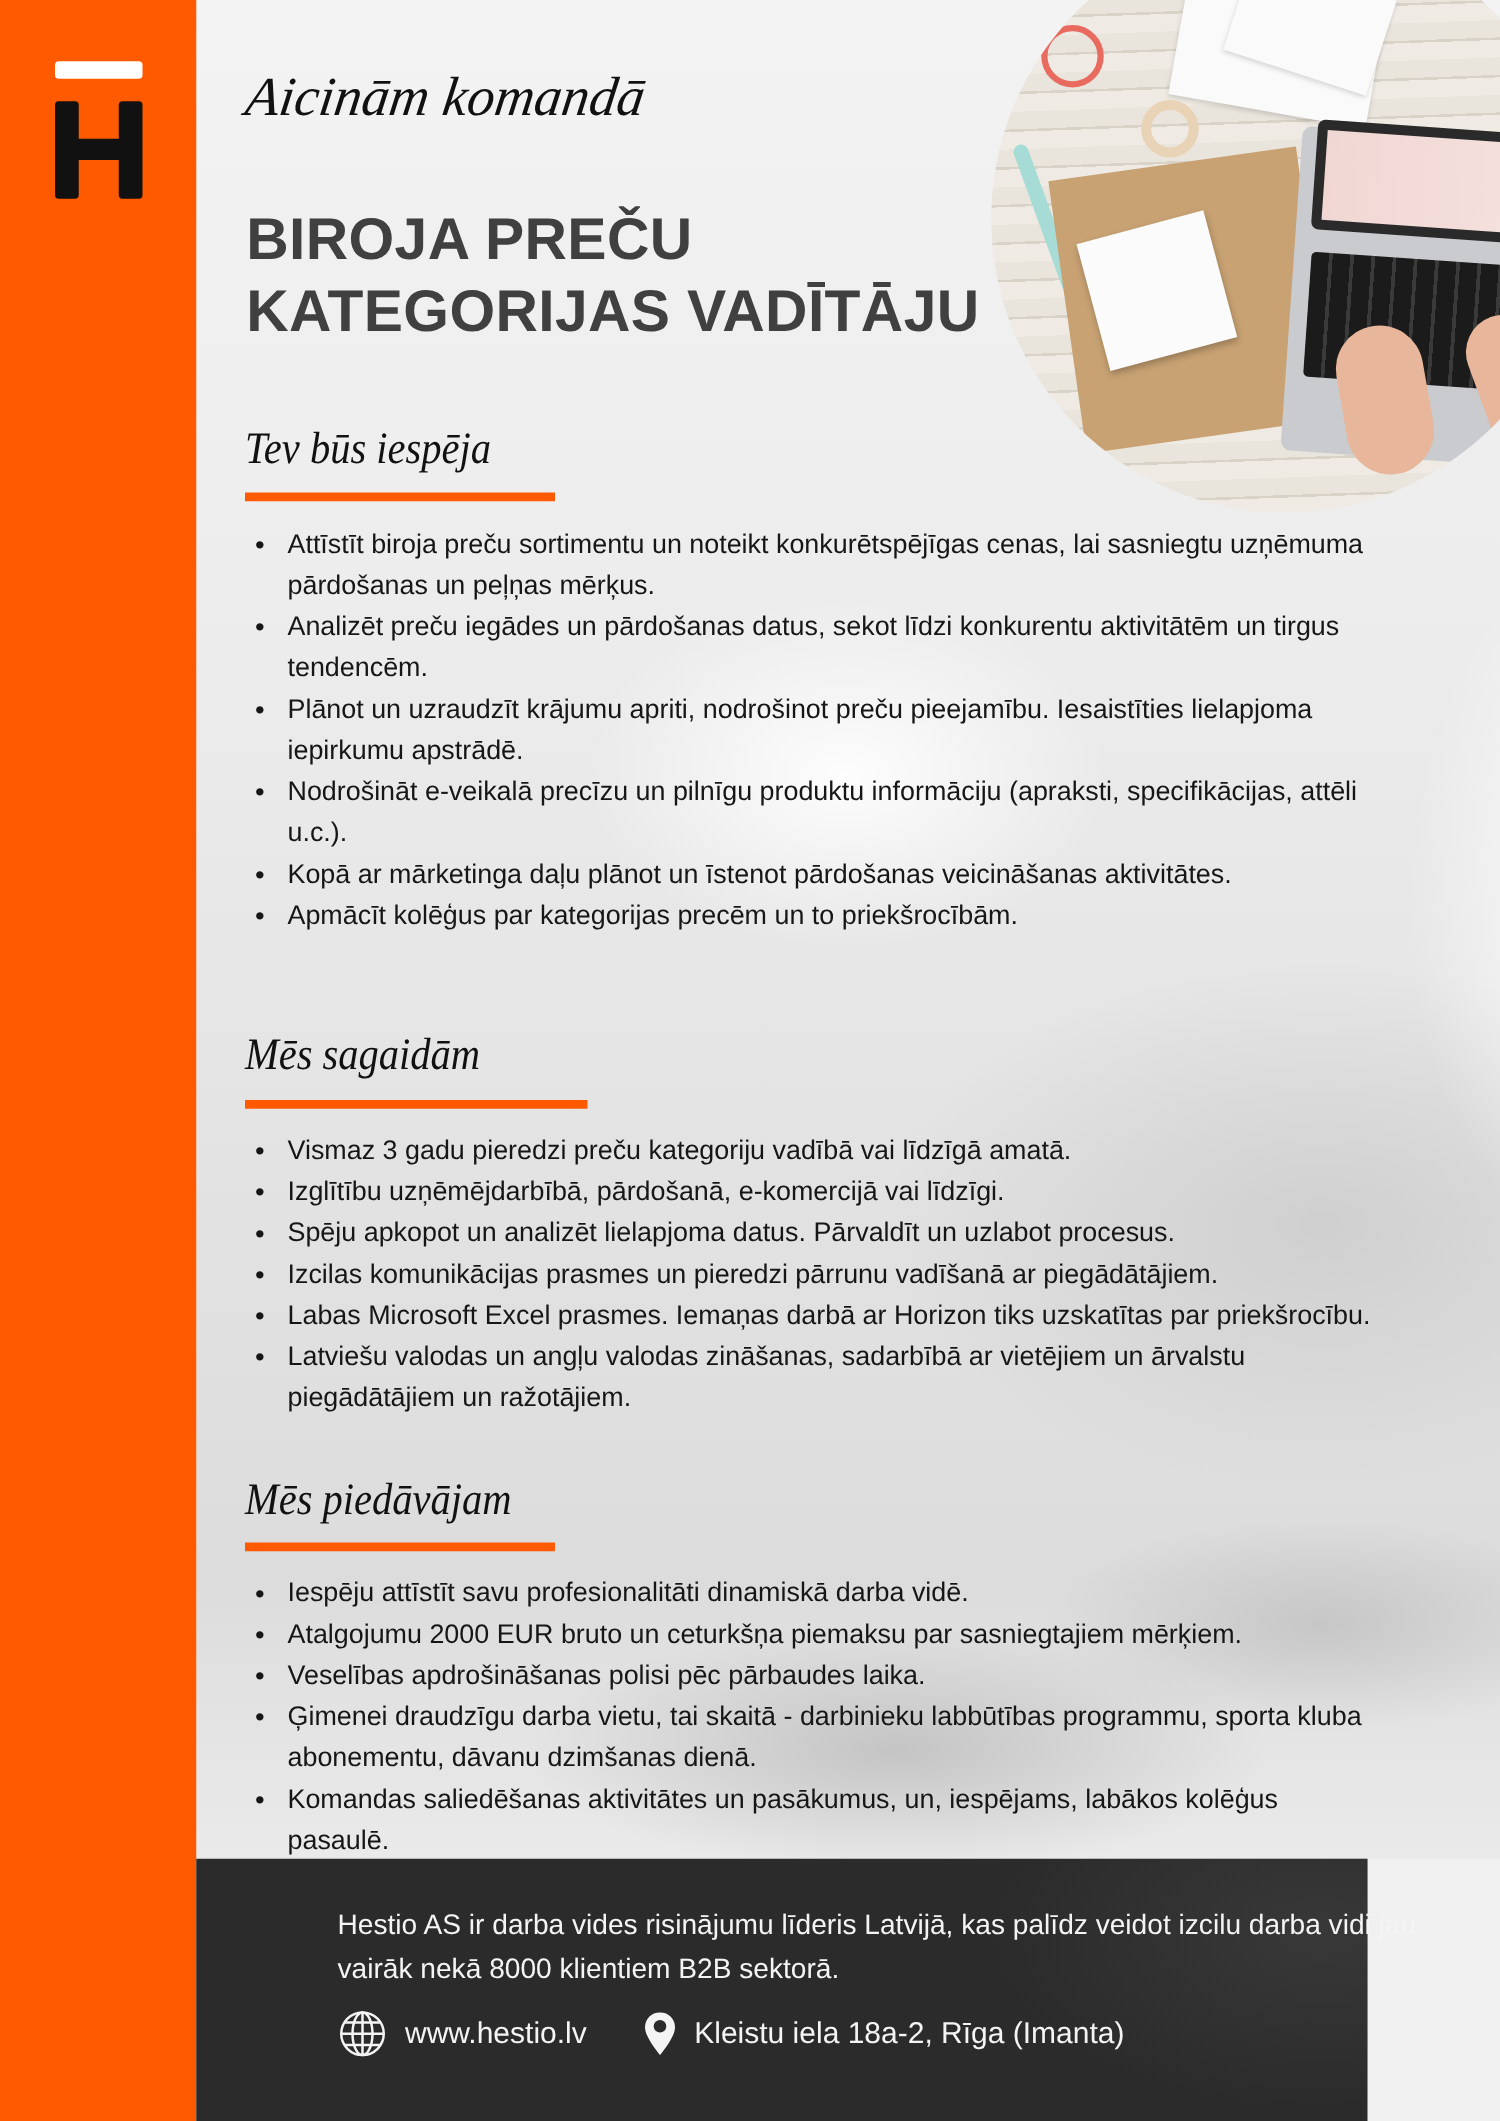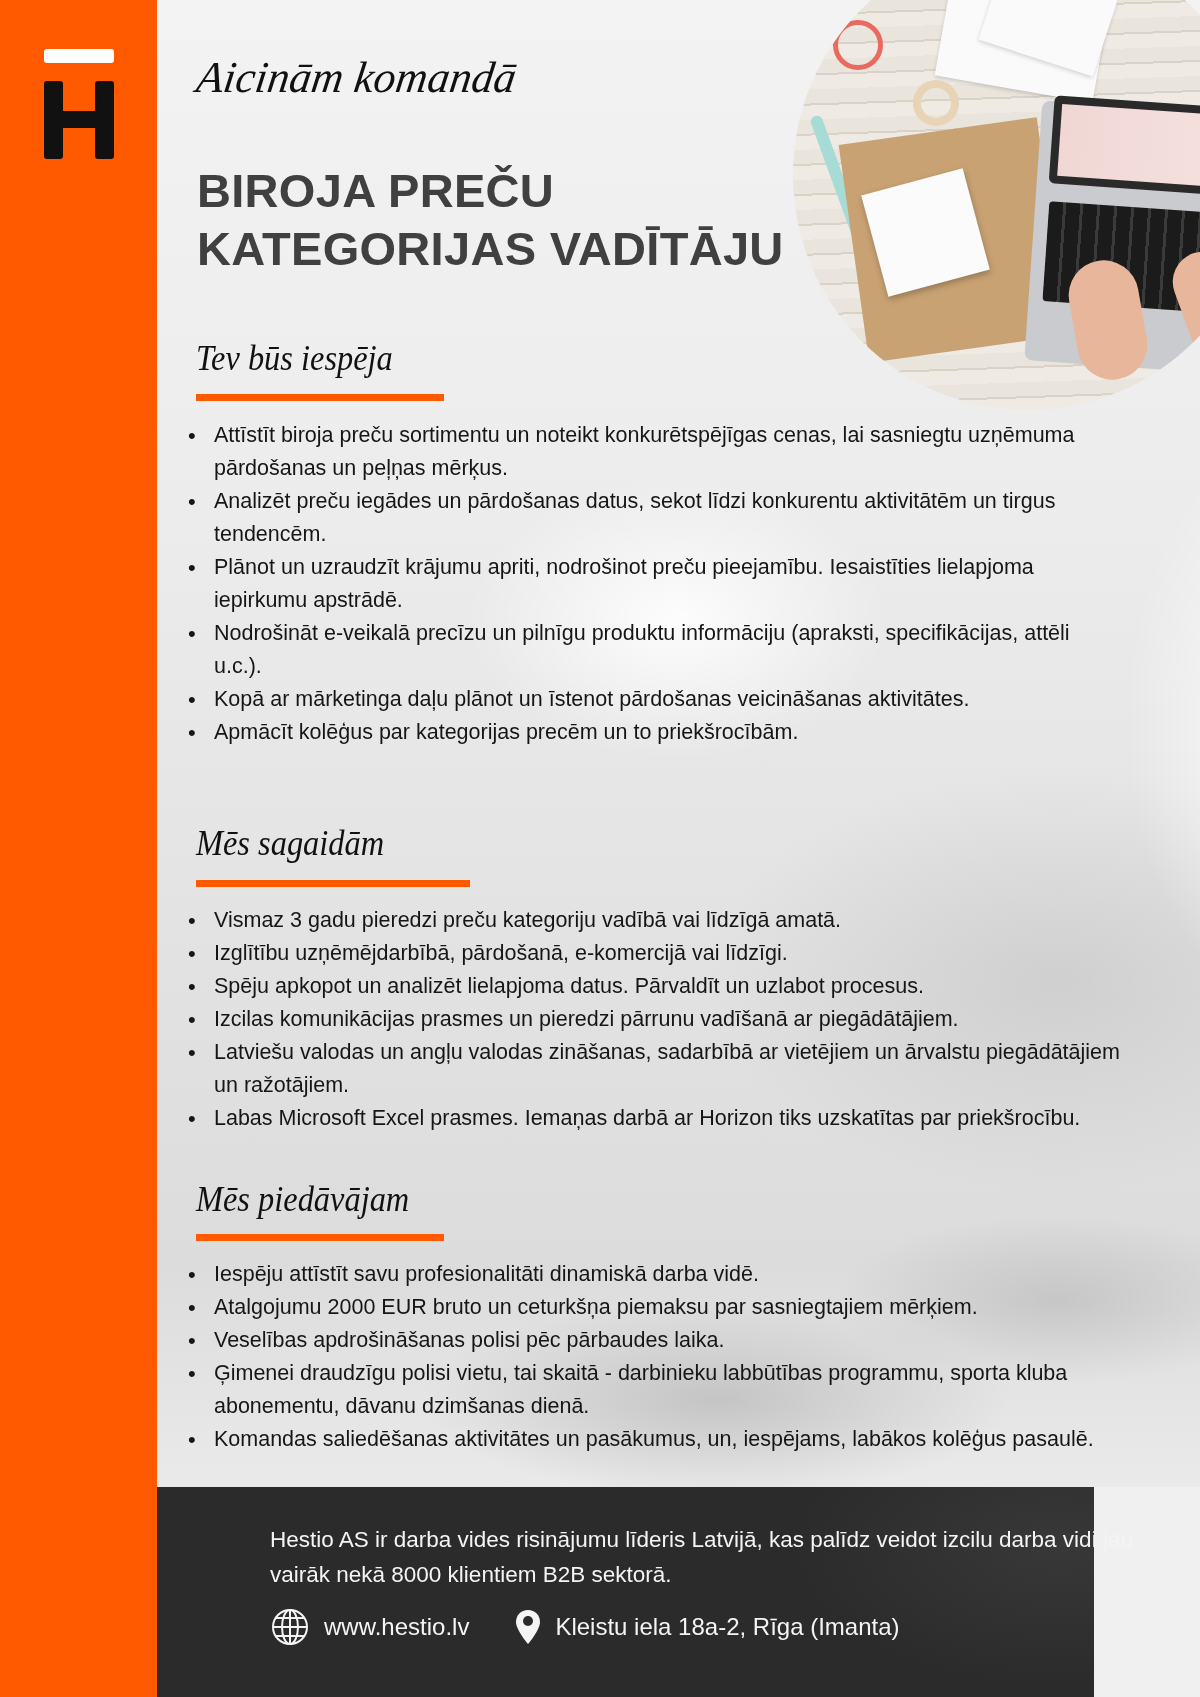--- a/index.html
+++ b/index.html
@@ -47,21 +47,21 @@
   .ph-mint { position:absolute; left:50px; top:170px; width:12px; height:200px; background:#a7dbd5; transform:rotate(-20deg); border-radius:6px; }
   .ph-hand { position:absolute; background:#e7b69b; border-radius:40px; }
   .invite { position:absolute; left:197px; top:52px; font-size:44px; color:#111; transform:skewX(-8deg); font-family:"Liberation Serif", serif; font-style:italic; font-weight:normal; }
   .title { position:absolute; left:197px; top:162px; font-size:47px; font-weight:bold; color:#404040; line-height:58px; letter-spacing:0.3px; }
   .title div { white-space:nowrap; }
 
   .section { position:absolute; left:180px; width:940px; }
   .sec-head { position:relative; height:48px; }
   .sec-head .txt { position:absolute; left:16px; top:0; font-size:36px; color:#111; font-family:"Liberation Serif", serif; font-style:italic; white-space:nowrap; transform:scaleX(0.9); transform-origin:left; }
   .sec-line { position:absolute; left:16px; height:7px; background:#ff5a00; }
-  ul.blist { list-style:none; margin:0; padding:0; }
+  ul.blist { list-style:none; margin:16px; padding:0; }
   ul.blist li { position:relative; padding-left:34px; font-size:21.5px; line-height:33px; color:#161616; }
   ul.blist li::before { content:"•"; position:absolute; left:8px; top:0; font-size:22px; }
 
   .footer {
     position:absolute; left:157px; top:1487px; width:937px; height:210px;
     background:
       radial-gradient(ellipse 380px 200px at 900px 60px, rgba(80,80,80,0.35), rgba(40,40,40,0) 70%),
       #2b2b2b;
   }
   .footer .about { position:absolute; left:113px; top:35px; width:880px; font-size:22.5px; line-height:35px; color:#f4f4f4; }
@@ -129,35 +129,35 @@
 <div class="section" style="top:822px;">
   <div class="sec-head">
     <div class="txt">Mēs sagaidām</div>
   </div>
   <div class="sec-line" style="top:58px;width:274px;"></div>
   <ul class="blist" style="margin-top:34px;">
     <li>Vismaz 3 gadu pieredzi preču kategoriju vadībā vai līdzīgā amatā.</li>
     <li>Izglītību uzņēmējdarbībā, pārdošanā, e-komercijā vai līdzīgi.</li>
     <li>Spēju apkopot un analizēt lielapjoma datus. Pārvaldīt un uzlabot procesus.</li>
     <li>Izcilas komunikācijas prasmes un pieredzi pārrunu vadīšanā ar piegādātājiem.</li>
+    <li>Labas Microsoft Excel prasmes. Iemaņas darbā ar Horizon tiks uzskatītas par priekšrocību.</li>
     <li>Latviešu valodas un angļu valodas zināšanas, sadarbībā ar vietējiem un ārvalstu piegādātājiem un ražotājiem.</li>
-    <li>Labas Microsoft Excel prasmes. Iemaņas darbā ar Horizon tiks uzskatītas par priekšrocību.</li>
   </ul>
 </div>
 
 <div class="section" style="top:1178px;">
   <div class="sec-head">
     <div class="txt">Mēs piedāvājam</div>
   </div>
   <div class="sec-line" style="top:56px;width:248px;"></div>
   <ul class="blist" style="margin-top:32px;">
     <li>Iespēju attīstīt savu profesionalitāti dinamiskā darba vidē.</li>
     <li>Atalgojumu 2000 EUR bruto un ceturkšņa piemaksu par sasniegtajiem mērķiem.</li>
     <li>Veselības apdrošināšanas polisi pēc pārbaudes laika.</li>
-    <li>Ģimenei draudzīgu polisi vietu, tai skaitā - darbinieku labbūtības programmu, sporta kluba abonementu, dāvanu dzimšanas dienā.</li>
+    <li>Ģimenei draudzīgu darba vietu, tai skaitā - darbinieku labbūtības programmu, sporta kluba abonementu, dāvanu dzimšanas dienā.</li>
     <li>Komandas saliedēšanas aktivitātes un pasākumus, un, iespējams, labākos kolēģus pasaulē.</li>
   </ul>
 </div>
 
 <div class="footer">
   <div class="about">Hestio AS ir darba vides risinājumu līderis Latvijā, kas palīdz veidot izcilu darba vidi jau vairāk nekā 8000 klientiem B2B sektorā.</div>
   <div class="contacts">
     <div class="contact">
       <svg width="40" height="40" viewBox="0 0 40 40" fill="none" stroke="#f4f4f4" stroke-width="2">
         <circle cx="20" cy="20" r="17"></circle>

